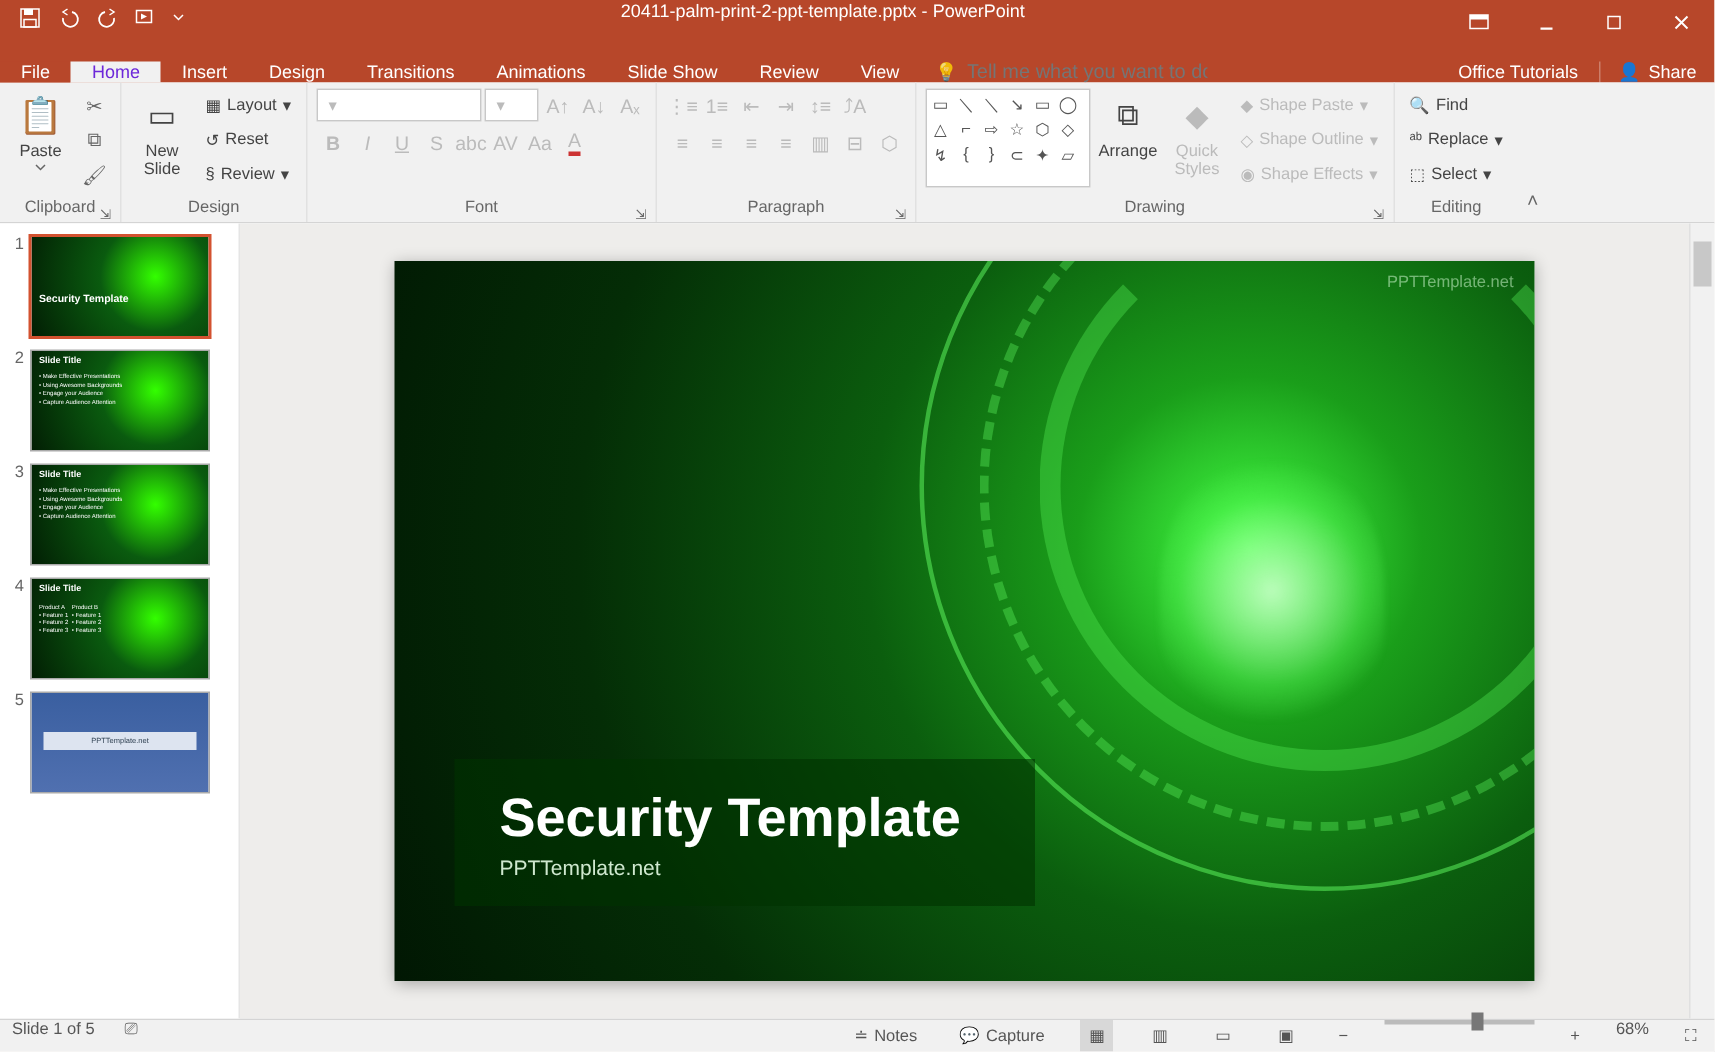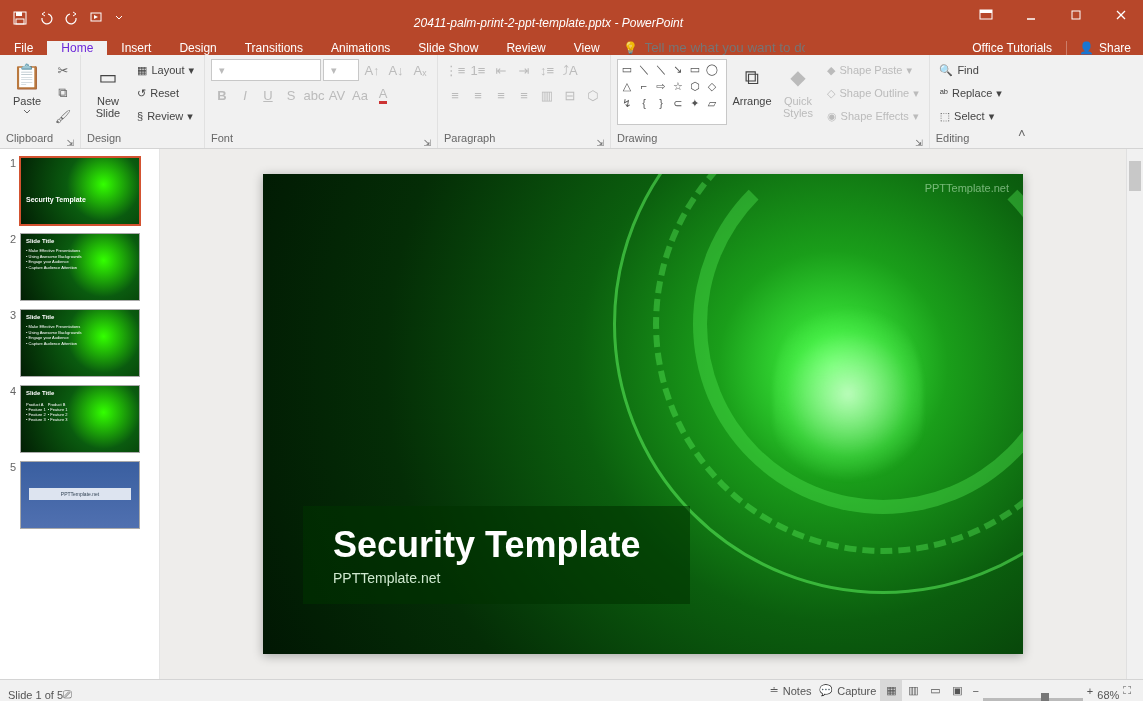--- a/index.html
+++ b/index.html
@@ -1,40 +1,40 @@
 <!DOCTYPE html>
 <html><head>
 <meta charset="utf-8">
 <style>
 * { margin: 0; padding: 0; box-sizing: border-box; font-family: "Segoe UI", Arial, sans-serif; }
 body { width: 1143px; height: 701px; background: #fff; overflow: hidden; font-size: 12px; color: #444; }
 
 
-.titlebar { height: 30px; background: #B7472A; display: flex; align-items: flex-end; color: #fff; font-style: italic; }
+.titlebar { height: 30px; background: #B7472A; display: flex; align-items: flex-start; color: #fff; }
 .qat { display: flex; align-items: center; gap: 2px; padding: 0 8px; }
 .qat-btn { width: 24px; height: 24px; display: flex; align-items: center; justify-content: center; cursor: pointer; }
 .title-center { flex: 1; text-align: center; font-size: 12px; }
 .win-controls { display: flex; }
 .win-btn { width: 45px; height: 30px; display: flex; align-items: center; justify-content: center; cursor: pointer; }
 
 
 .tabs { height: 25px; background: #B7472A; display: flex; align-items: flex-end; color: #fff; }
 .tab { padding: 0 14px; display: flex; align-items: center; font-size: 12px; cursor: pointer; }
 .tab.file { background: #B7472A; }
 .tab.active { background: #F1F1F1; color: #6d28d9; }
 .tellme { display: flex; align-items: center; gap: 6px; padding: 0 10px; color: rgba(255,255,255,0.8); font-size: 12px; }
 .tellme input { background: transparent; border: none; outline: none; color: #fff; width: 160px; }
 .spacer { flex: 1; }
 .share { display: flex; align-items: center; gap: 5px; padding: 0 12px; cursor: pointer; border-left: 1px solid rgba(255,255,255,0.3); }
 
 
 .ribbon { height: 94px; background: #F1F1F1; border-bottom: 1px solid #d4d4d4; display: flex; }
 .group { border-right: 1px solid #e1e1e1; padding: 2px 6px 0 6px; display: flex; flex-direction: column; }
 .group-body { flex: 1; display: flex; gap: 4px; align-items: flex-start; padding-top: 2px; }
-.group-label { height: 16px; font-size: 11px; color: #666; position: relative; }
+.group-label { height: 16px; font-size: 11px; color: #666; text-align: center; position: relative; }
 .group-label .launcher { position: absolute; right: 0; bottom: 0; font-size: 9px; cursor: pointer; }
 .big-btn { width: 42px; display: flex; flex-direction: column; align-items: center; gap: 2px; cursor: pointer; padding: 2px; }
 .big-btn .ico { width: 32px; height: 32px; display: flex; align-items: center; justify-content: center; font-size: 24px; }
 .big-btn .lbl { font-size: 11px; text-align: center; line-height: 1.1; }
 .col { display: flex; flex-direction: column; gap: 1px; }
 .small-btn { height: 22px; display: flex; align-items: center; gap: 4px; padding: 0 4px; cursor: pointer; font-size: 11px; }
 .row-btns { display: flex; gap: 1px; }
 .icon-btn { width: 22px; height: 22px; display: flex; align-items: center; justify-content: center; cursor: pointer; font-size: 13px; color: #666; }
 .disabled { color: #bbb; }
 .font-combo { height: 22px; border: 1px solid #c8c8c8; background: #fff; padding: 0 4px; font-size: 11px; display: flex; align-items: center; color: #bbb; }
@@ -59,21 +59,21 @@
 .r3 { width: 380px; height: 380px; border: 14px solid rgba(80,230,80,0.4); right: -50px; top: -40px; border-top-color: transparent; }
 .hand { position: absolute; width: 150px; height: 200px; right: 100px; top: 120px; background: radial-gradient(circle, rgba(200,255,200,0.9) 0%, rgba(100,255,100,0.3) 50%, transparent 70%); border-radius: 50% 50% 40% 40%; filter: blur(2px); }
 .slide-title-box { position: absolute; left: 40px; bottom: 50px; background: rgba(0,50,0,0.6); padding: 18px 50px 18px 30px; }
 .slide-title { color: #fff; font-size: 36px; font-weight: bold; }
 .slide-sub { color: #cfe8cf; font-size: 14px; margin-top: 4px; }
 .watermark { position: absolute; top: 8px; right: 14px; color: rgba(220,255,220,0.5); font-size: 11px; }
 .vscroll { width: 17px; background: #f1f1f1; border-left: 1px solid #e0e0e0; position: relative; }
 .vscroll-thumb { position: absolute; top: 12px; left: 2px; right: 2px; height: 30px; background: #c8c8c8; }
 
 
-.statusbar { height: 22px; background: #F1F1F1; border-top: 1px solid #d4d4d4; display: flex; align-items: flex-end; padding: 0 8px; font-size: 11px; color: #555; gap: 0; }
+.statusbar { height: 22px; background: #F1F1F1; border-top: 1px solid #d4d4d4; display: flex; align-items: flex-start; padding: 0 8px; font-size: 11px; color: #555; gap: 20px; }
 .statusbar .spacer { flex: 1; }
 .status-btn { display: flex; align-items: center; gap: 4px; cursor: pointer; padding: 0 4px; height: 100%; }
 .view-btn { width: 22px; height: 100%; display: flex; align-items: center; justify-content: center; cursor: pointer; }
 .view-btn.active { background: #d8d8d8; }
 .zoom-slider { width: 100px; height: 3px; background: #bbb; position: relative; }
 .zoom-handle { position: absolute; width: 8px; height: 12px; background: #777; top: -5px; left: 58%; }
 
 svg { display: block; }
 </style>
 </head>

